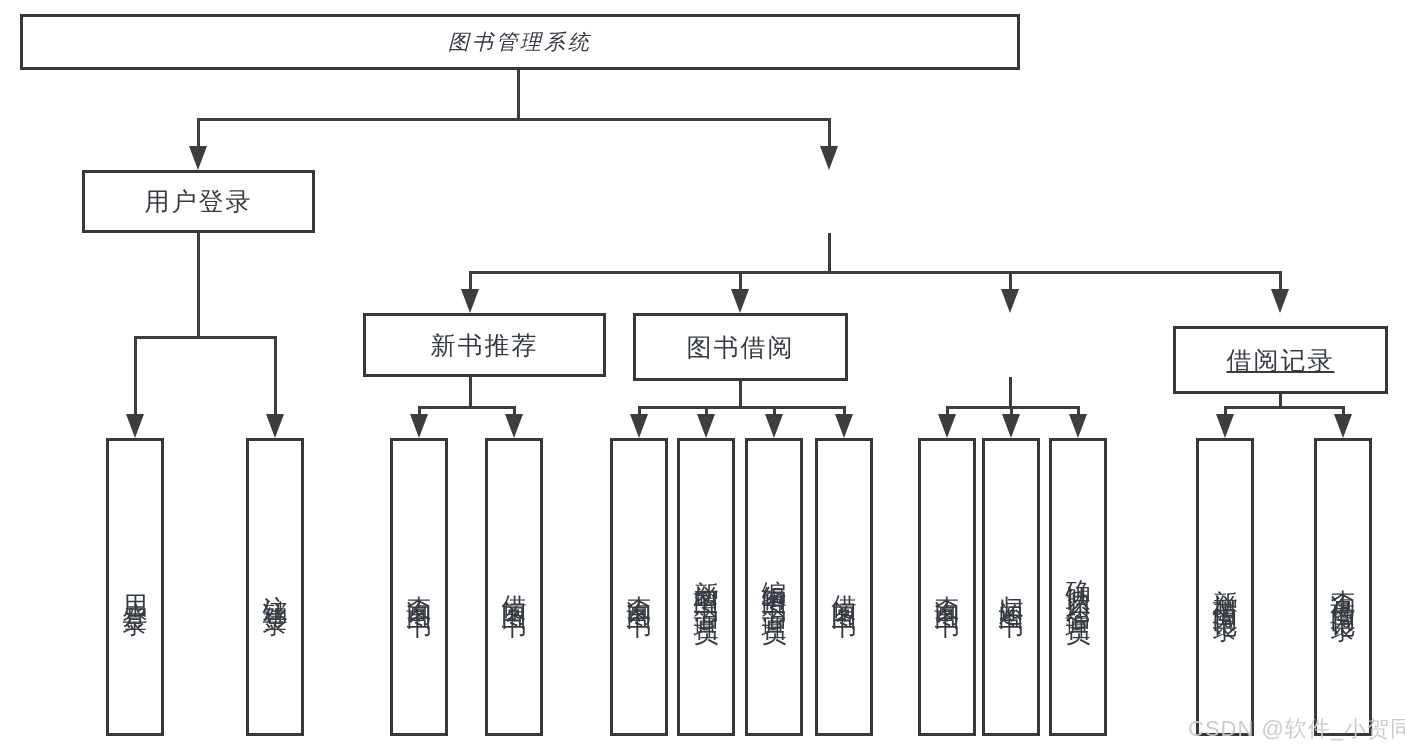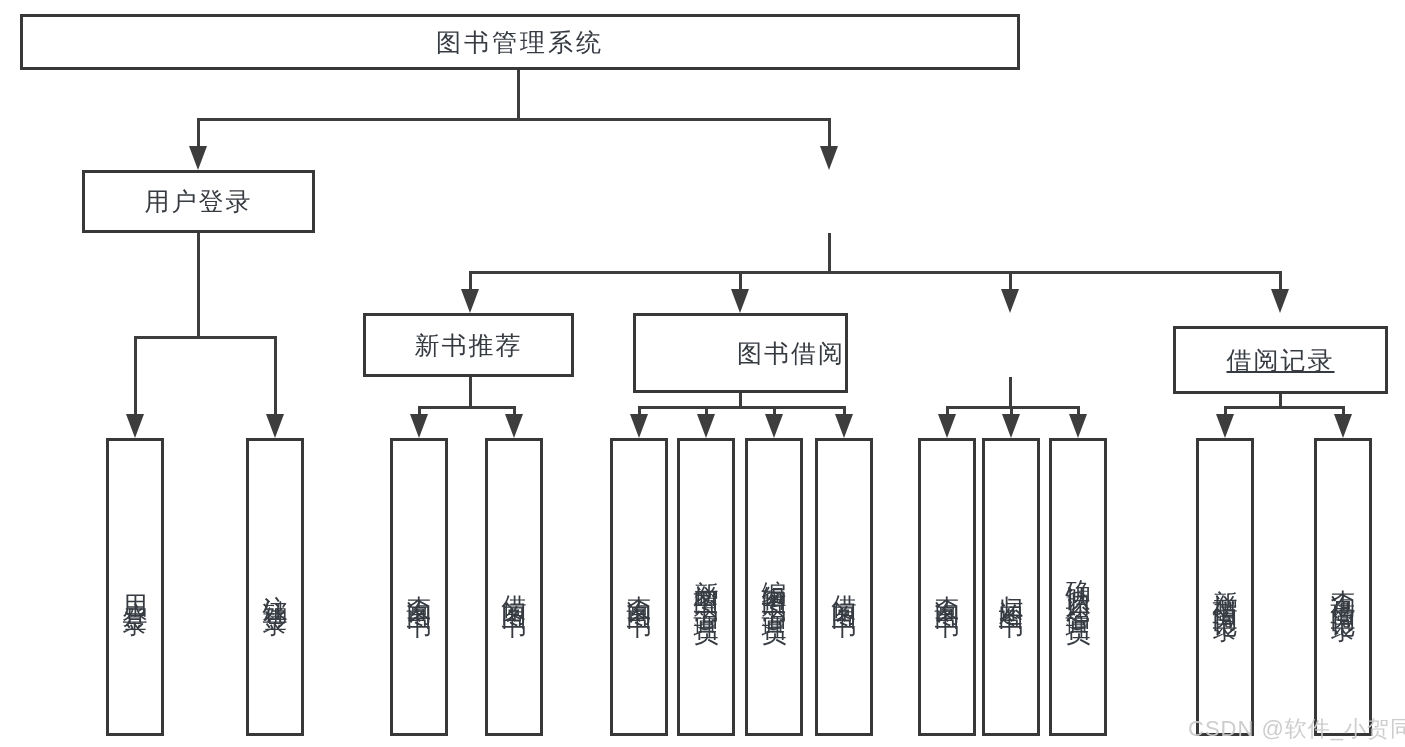--- a/index.html
+++ b/index.html
@@ -5,21 +5,21 @@
   html,body { margin:0; padding:0; background:#ffffff; }
   .canvas {
     position:relative; width:1405px; height:747px; background:#ffffff;
     font-family:"Liberation Sans","DejaVu Sans",sans-serif; color:#363b42;
     overflow:hidden;
   }
   .box {
     position:absolute; box-sizing:border-box; background:#ffffff;
     border:3px solid #383838; display:flex; align-items:center; justify-content:center;
   }
-  .root-label { font-size:25px; letter-spacing:3px; }
+  .root-label { font-size:21px; letter-spacing:3px;font-style:italic; }
   .h-label   { font-size:25px; letter-spacing:2px; white-space:nowrap; }
   .vtext {
     writing-mode:vertical-rl; text-orientation:mixed;
     font-size:25px; letter-spacing:6px; line-height:1; white-space:nowrap;
   }
   .line  { position:absolute; background:#3d3d3d; }
   .vl { width:3px; }
   .hl { height:3px; }
   .arrow {
     position:absolute; width:0; height:0;
@@ -99,24 +99,24 @@
   <div class="arrow" style="left:1334px;top:414px;"></div>
 
   <div class="box" style="left:20px;top:14px;width:1000px;height:56px;">
     <span class="root-label">图书管理系统</span>
   </div>
 
   <div class="box" style="left:82px;top:170px;width:233px;height:63px;">
     <span class="h-label">用户登录</span>
   </div>
 
-  <div class="box" style="left:363px;top:313px;width:211px;height:64px;">
+  <div class="box" style="left:363px;top:313px;width:243px;height:64px;">
     <span class="h-label">新书推荐</span>
   </div>
-  <div class="box" style="left:633px;top:313px;width:215px;height:80px;justify-content:flex-end;">
+  <div class="box" style="left:633px;top:313px;width:215px;height:68px;">
     <span class="h-label">图书借阅</span>
   </div>
   <div class="box" style="left:1173px;top:326px;width:215px;height:68px;text-decoration:underline;">
     <span class="h-label">借阅记录</span>
   </div>
 
   <div class="box" style="left:106px;top:438px;width:58px;height:298px;">
     <span class="vtext">用户登录</span>
   </div>
   <div class="box" style="left:246px;top:438px;width:58px;height:298px;">

